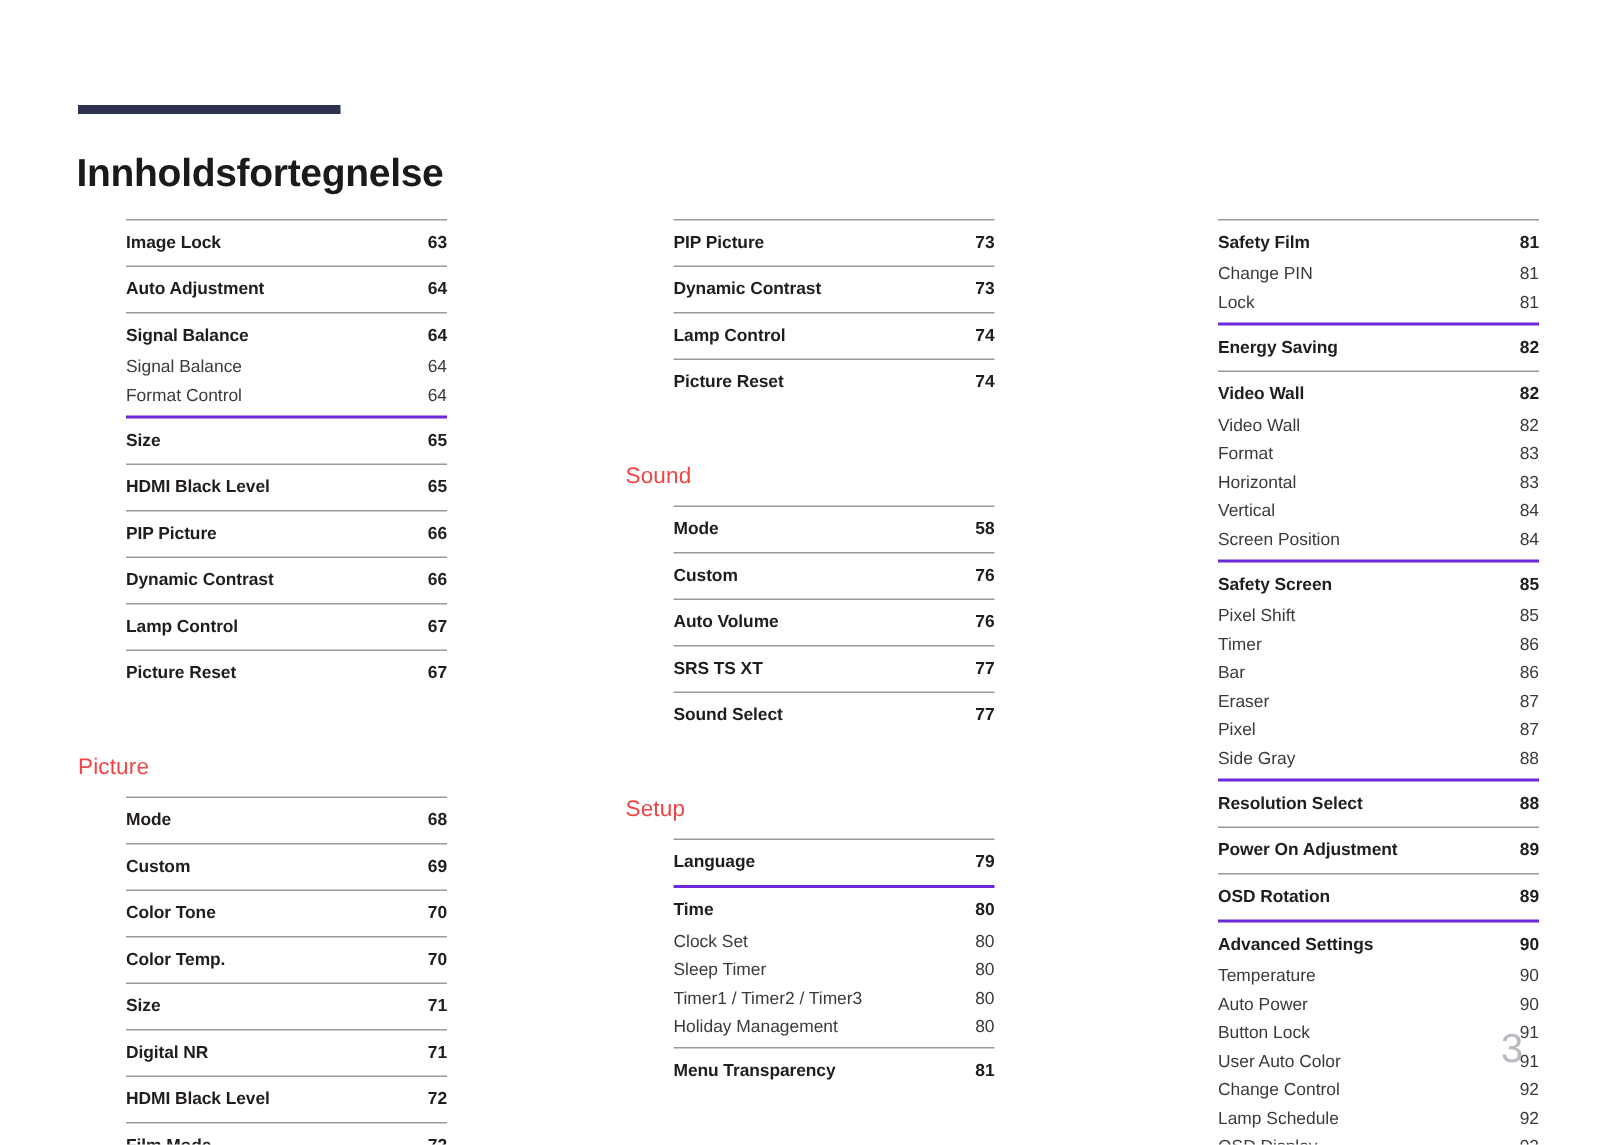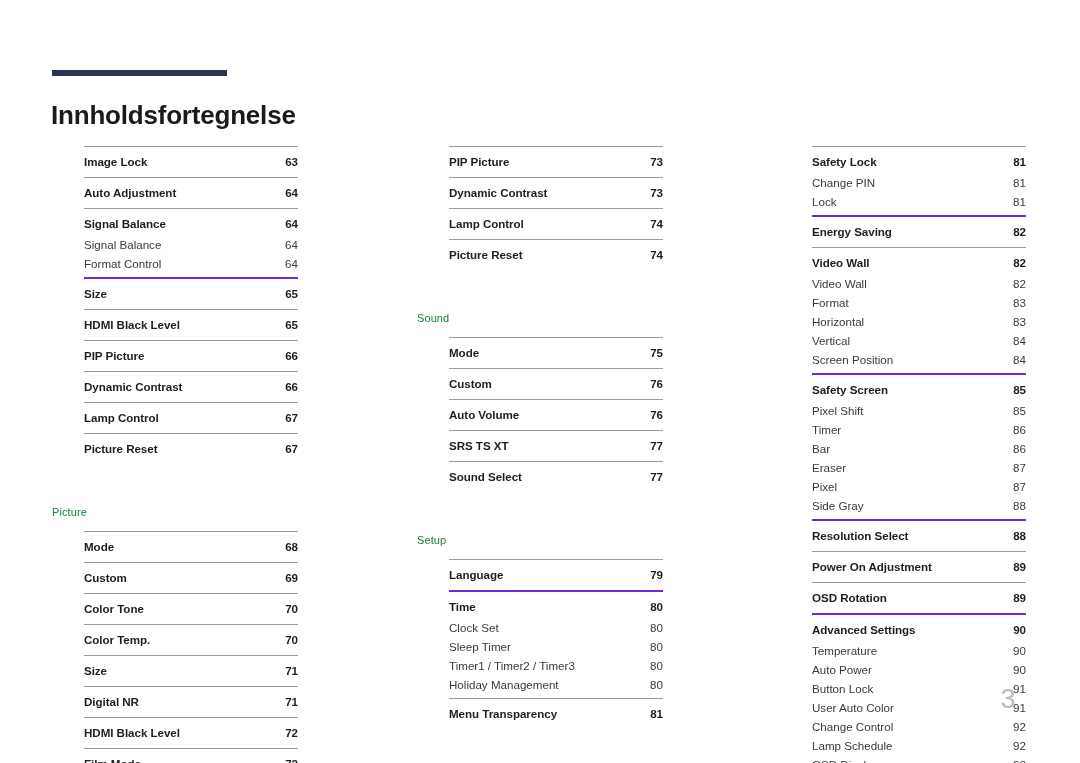--- a/index.html
+++ b/index.html
@@ -50,22 +50,22 @@
     position: absolute;
     top: 0;
     width: 246px;
   }
   .col-1 { left: 52px; }
   .col-2 { left: 417px; }
   .col-3 { left: 780px; }
 
   
   .section-head {
-    font-size: 11px;
-    color: #15803d;
+    font-size: 15px;
+    color: #ef4444;
     font-weight: normal;
     line-height: 20px;
     padding-top: 38px;
     padding-bottom: 9px;
     letter-spacing: 0.1px;
   }
 
   
   .group {
     border-top: 1px solid #9a9a9e;
@@ -261,21 +261,21 @@
         <div class="group">
           <div class="row main">
             <span class="label">Picture Reset</span>
             <span class="pageno">74</span>
           </div>
         </div>
         <div class="section-head">Sound</div>
         <div class="group">
           <div class="row main">
             <span class="label">Mode</span>
-            <span class="pageno">75</span>
+            <span class="pageno">58</span>
           </div>
         </div>
         <div class="group">
           <div class="row main">
             <span class="label">Custom</span>
             <span class="pageno">76</span>
           </div>
         </div>
         <div class="group">
           <div class="row main">
@@ -327,21 +327,21 @@
         <div class="group">
           <div class="row main">
             <span class="label">Menu Transparency</span>
             <span class="pageno">81</span>
           </div>
         </div>
       </div>
     <div class="col col-3">
         <div class="group">
           <div class="row main">
-            <span class="label">Safety Lock</span>
+            <span class="label">Safety Film</span>
             <span class="pageno">81</span>
           </div>
           <div class="row sub">
             <span class="label">Change PIN</span>
             <span class="pageno">81</span>
           </div>
           <div class="row sub">
             <span class="label">Lock</span>
             <span class="pageno">81</span>
           </div>

